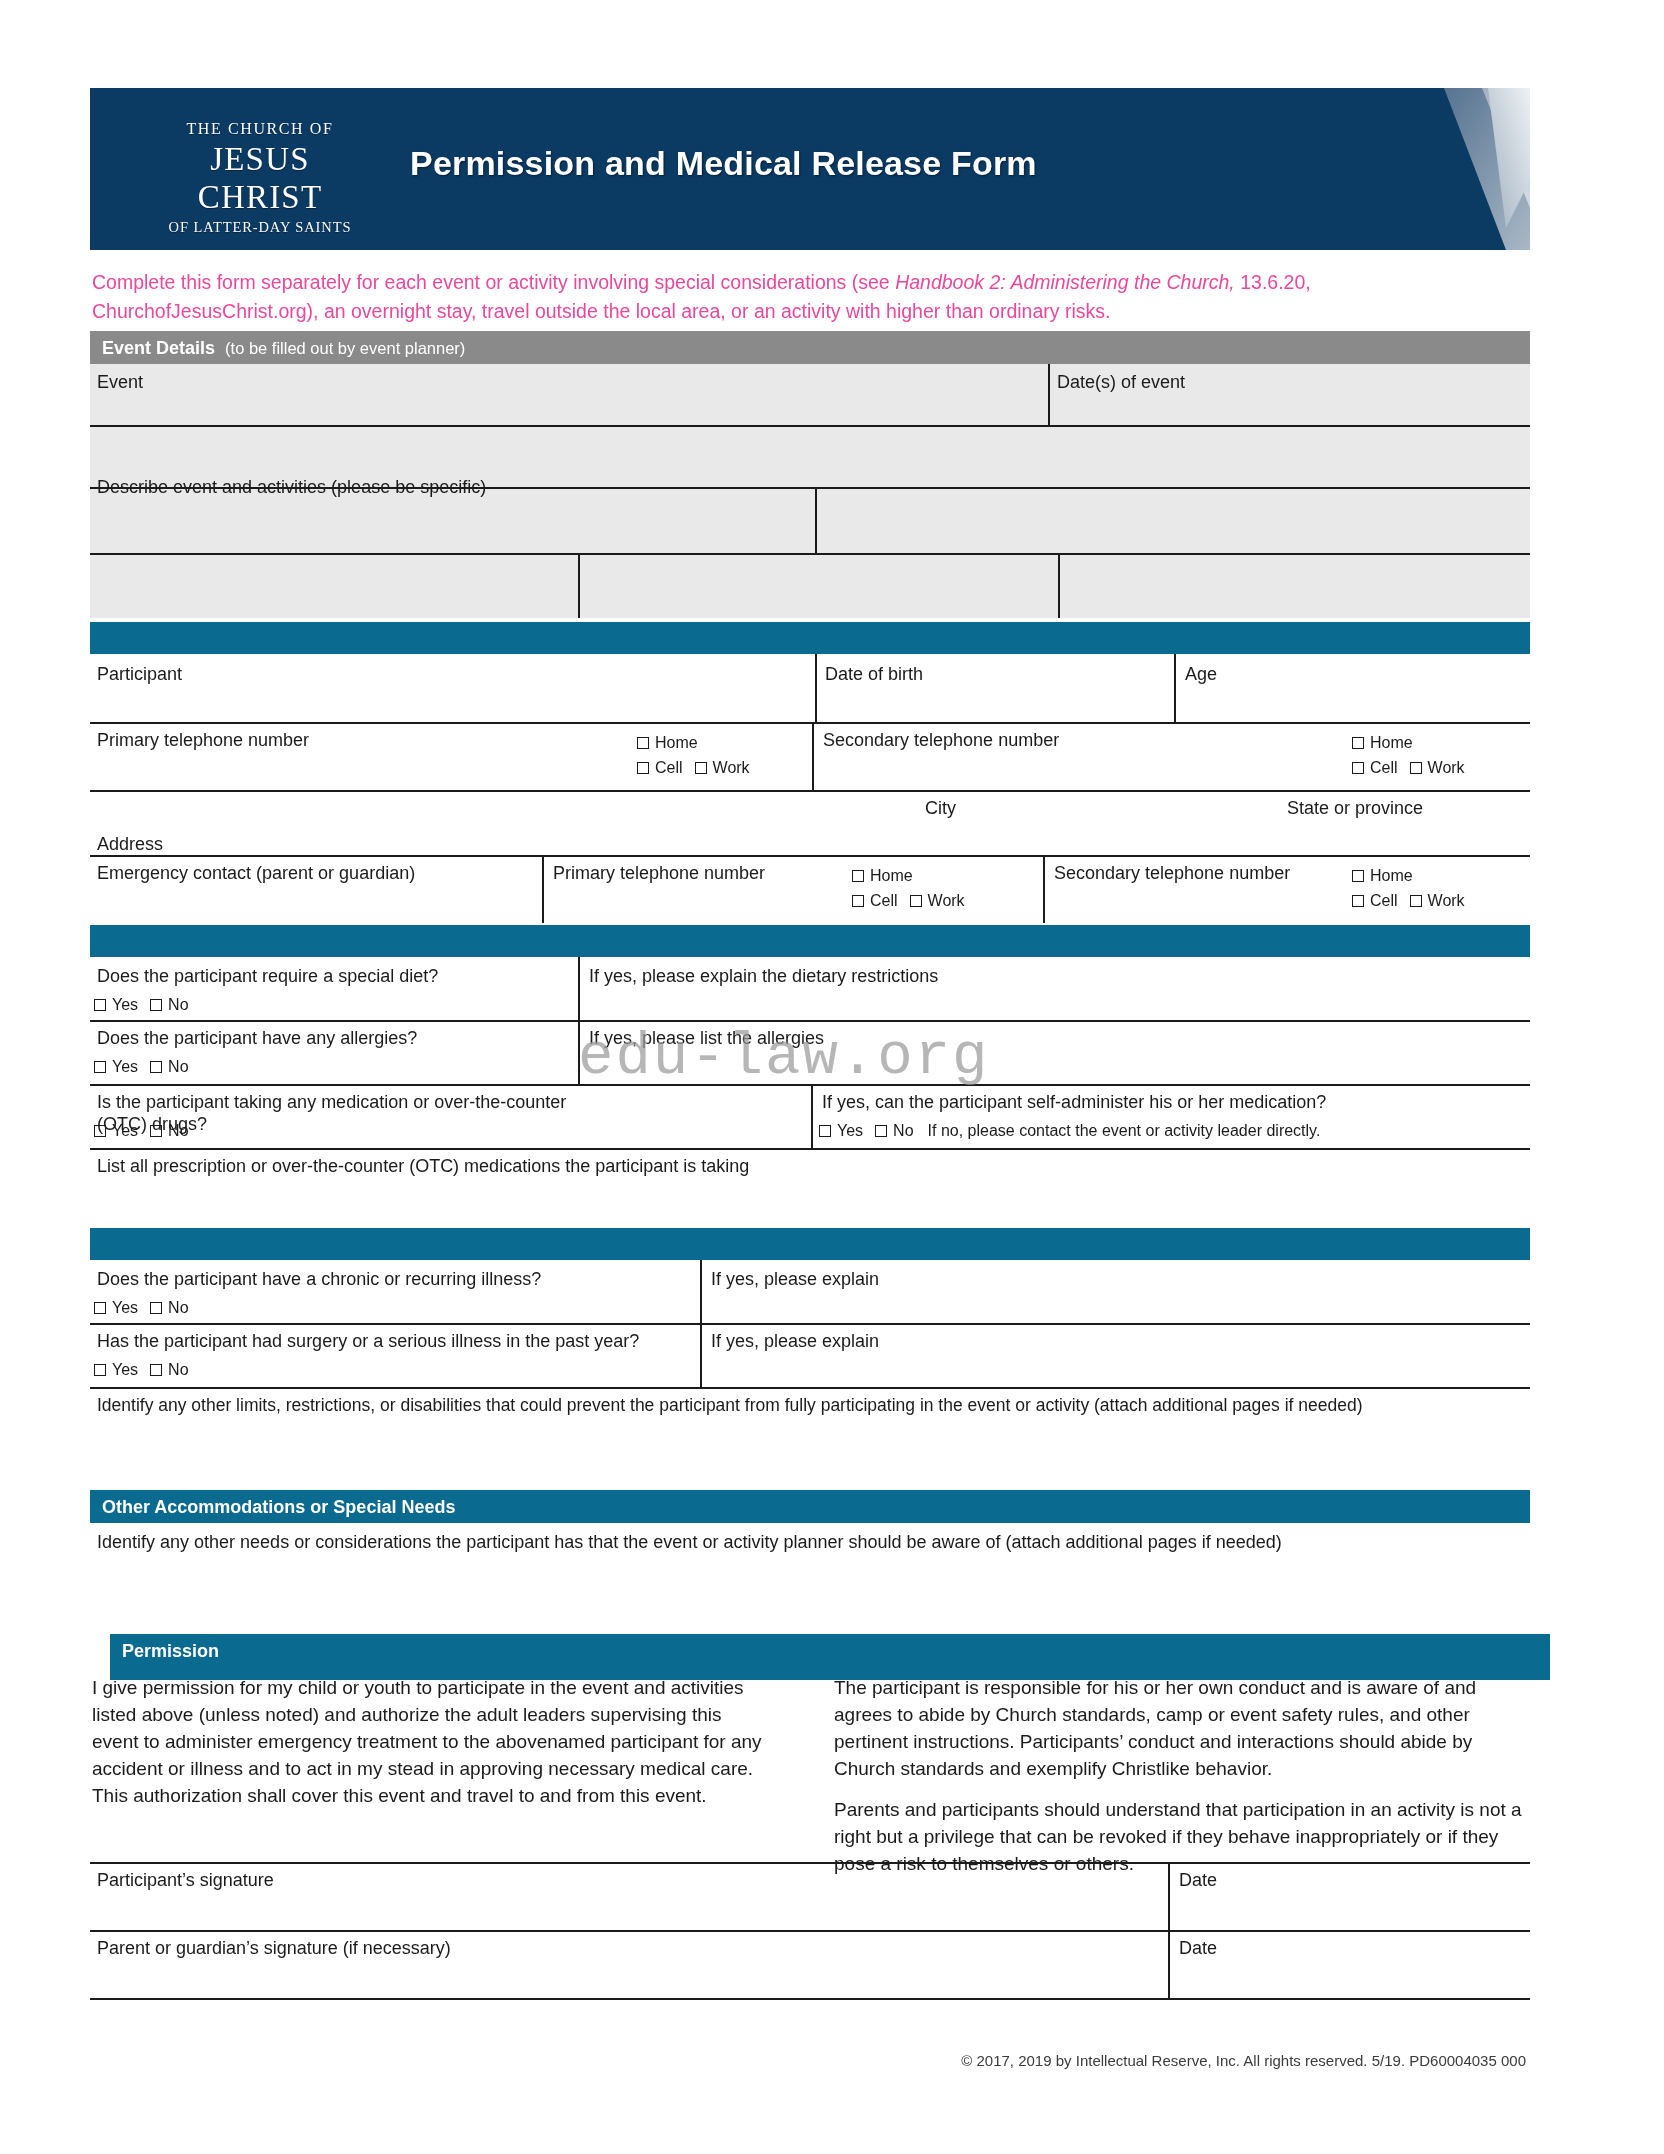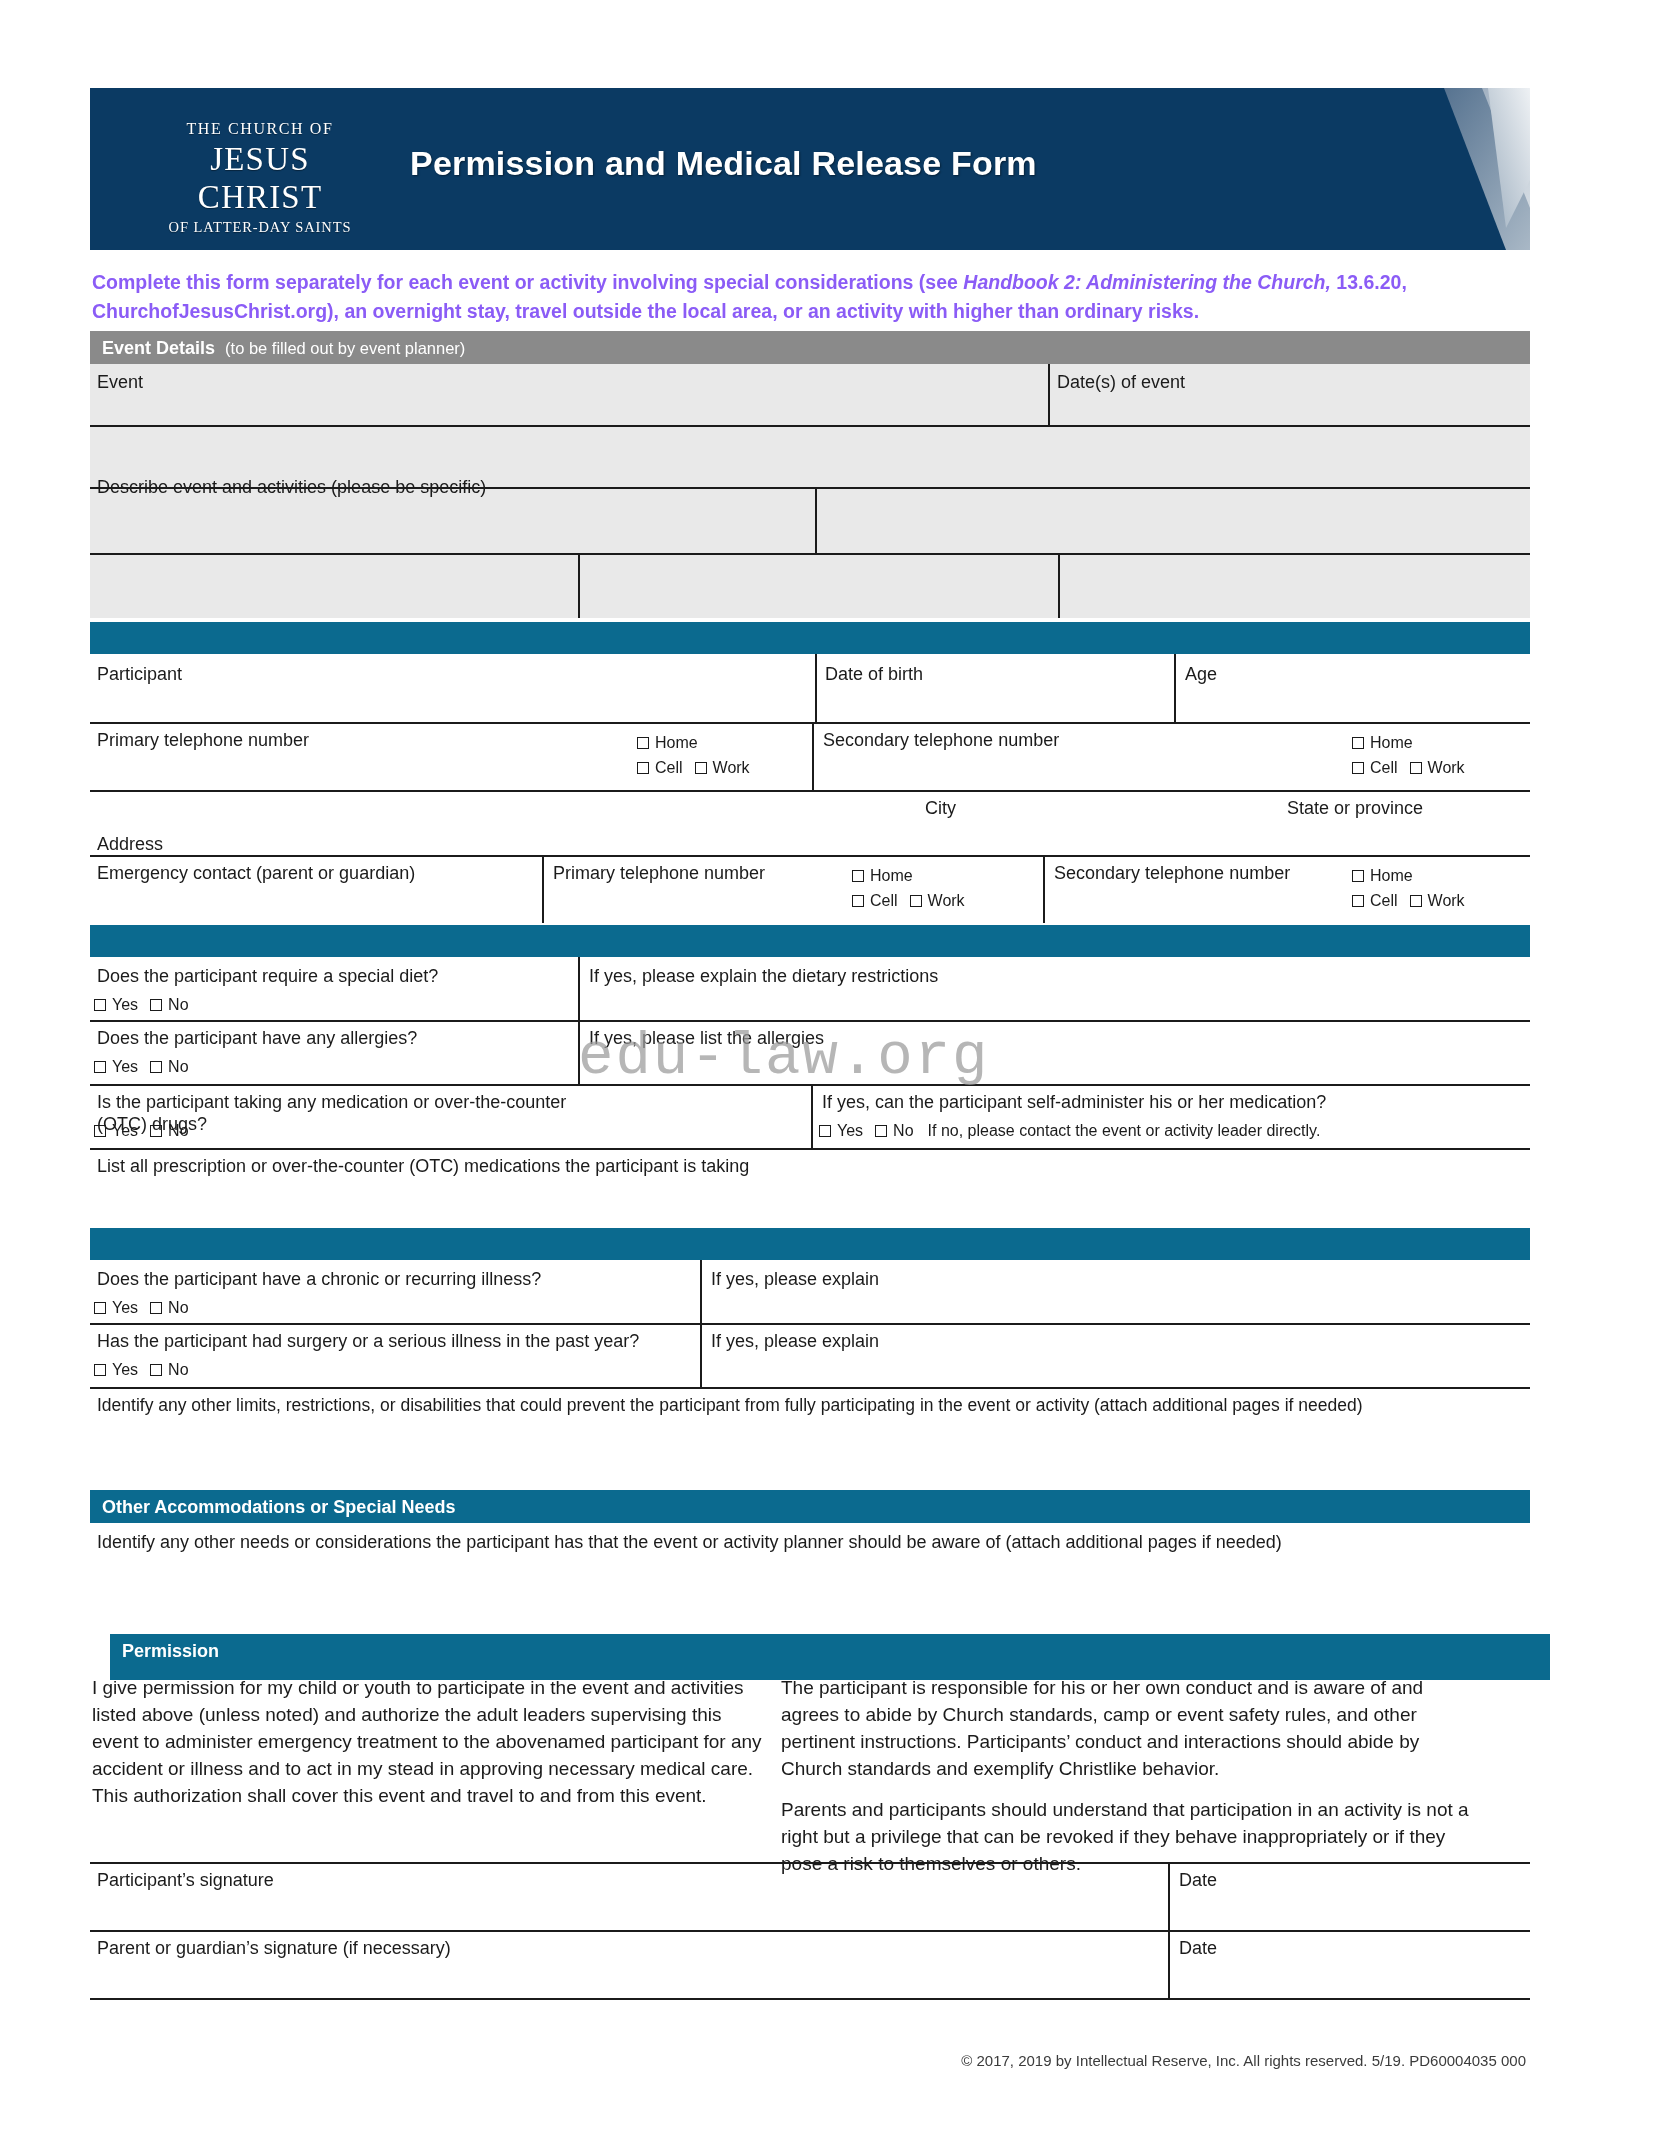--- a/index.html
+++ b/index.html
@@ -73,22 +73,21 @@
   }
 
   
   .intro {
     position: absolute;
     left: 92px;
     top: 268px;
     width: 1360px;
     font-size: 19.5px;
     line-height: 29px;
-    color: #8b5cf6;
-    font-weight: bold;
+    color: #ec4899;
   }
   .intro i { font-style: italic; }
 
   
   .band {
     position: absolute;
     left: 90px;
     width: 1440px;
     background: #0b6a8f;
     color: #ffffff;
@@ -362,21 +361,21 @@
     <span class="lbl">Identify any other needs or considerations the participant has that the event or activity planner should be aware of (attach additional pages if needed)</span>
   </div>
 
   <div class="band" style="top:1634px;height:46px;margin-left:20px;">
     <span>Permission</span>
   </div>
 
   <div class="perm-col" style="left:92px;top:1674px;width:670px;">
     <p>I give permission for my child or youth to participate in the event and activities listed above (unless noted) and authorize the adult leaders supervising this event to administer emergency treatment to the abovenamed participant for any accident or illness and to act in my stead in approving necessary medical care. This authorization shall cover this event and travel to and from this event.</p>
   </div>
-  <div class="perm-col" style="left:781px;top:1674px;width:700px;">
+  <div class="perm-col" style="left:834px;top:1674px;width:700px;">
     <p>The participant is responsible for his or her own conduct and is aware of and agrees to abide by Church standards, camp or event safety rules, and other pertinent instructions. Participants’ conduct and interactions should abide by Church standards and exemplify Christlike behavior.</p>
     <p>Parents and participants should understand that participation in an activity is not a right but a privilege that can be revoked if they behave inappropriately or if they pose a risk to themselves or others.</p>
   </div>
 
   <div class="rule" style="left:90px;top:1862px;width:1440px;"></div>
   <div class="cell" style="left:92px;top:1864px;">
     <span class="lbl">Participant’s signature</span>
   </div>
   <div class="vrule" style="left:1168px;top:1862px;height:68px;"></div>
   <div class="cell" style="left:1174px;top:1864px;">

